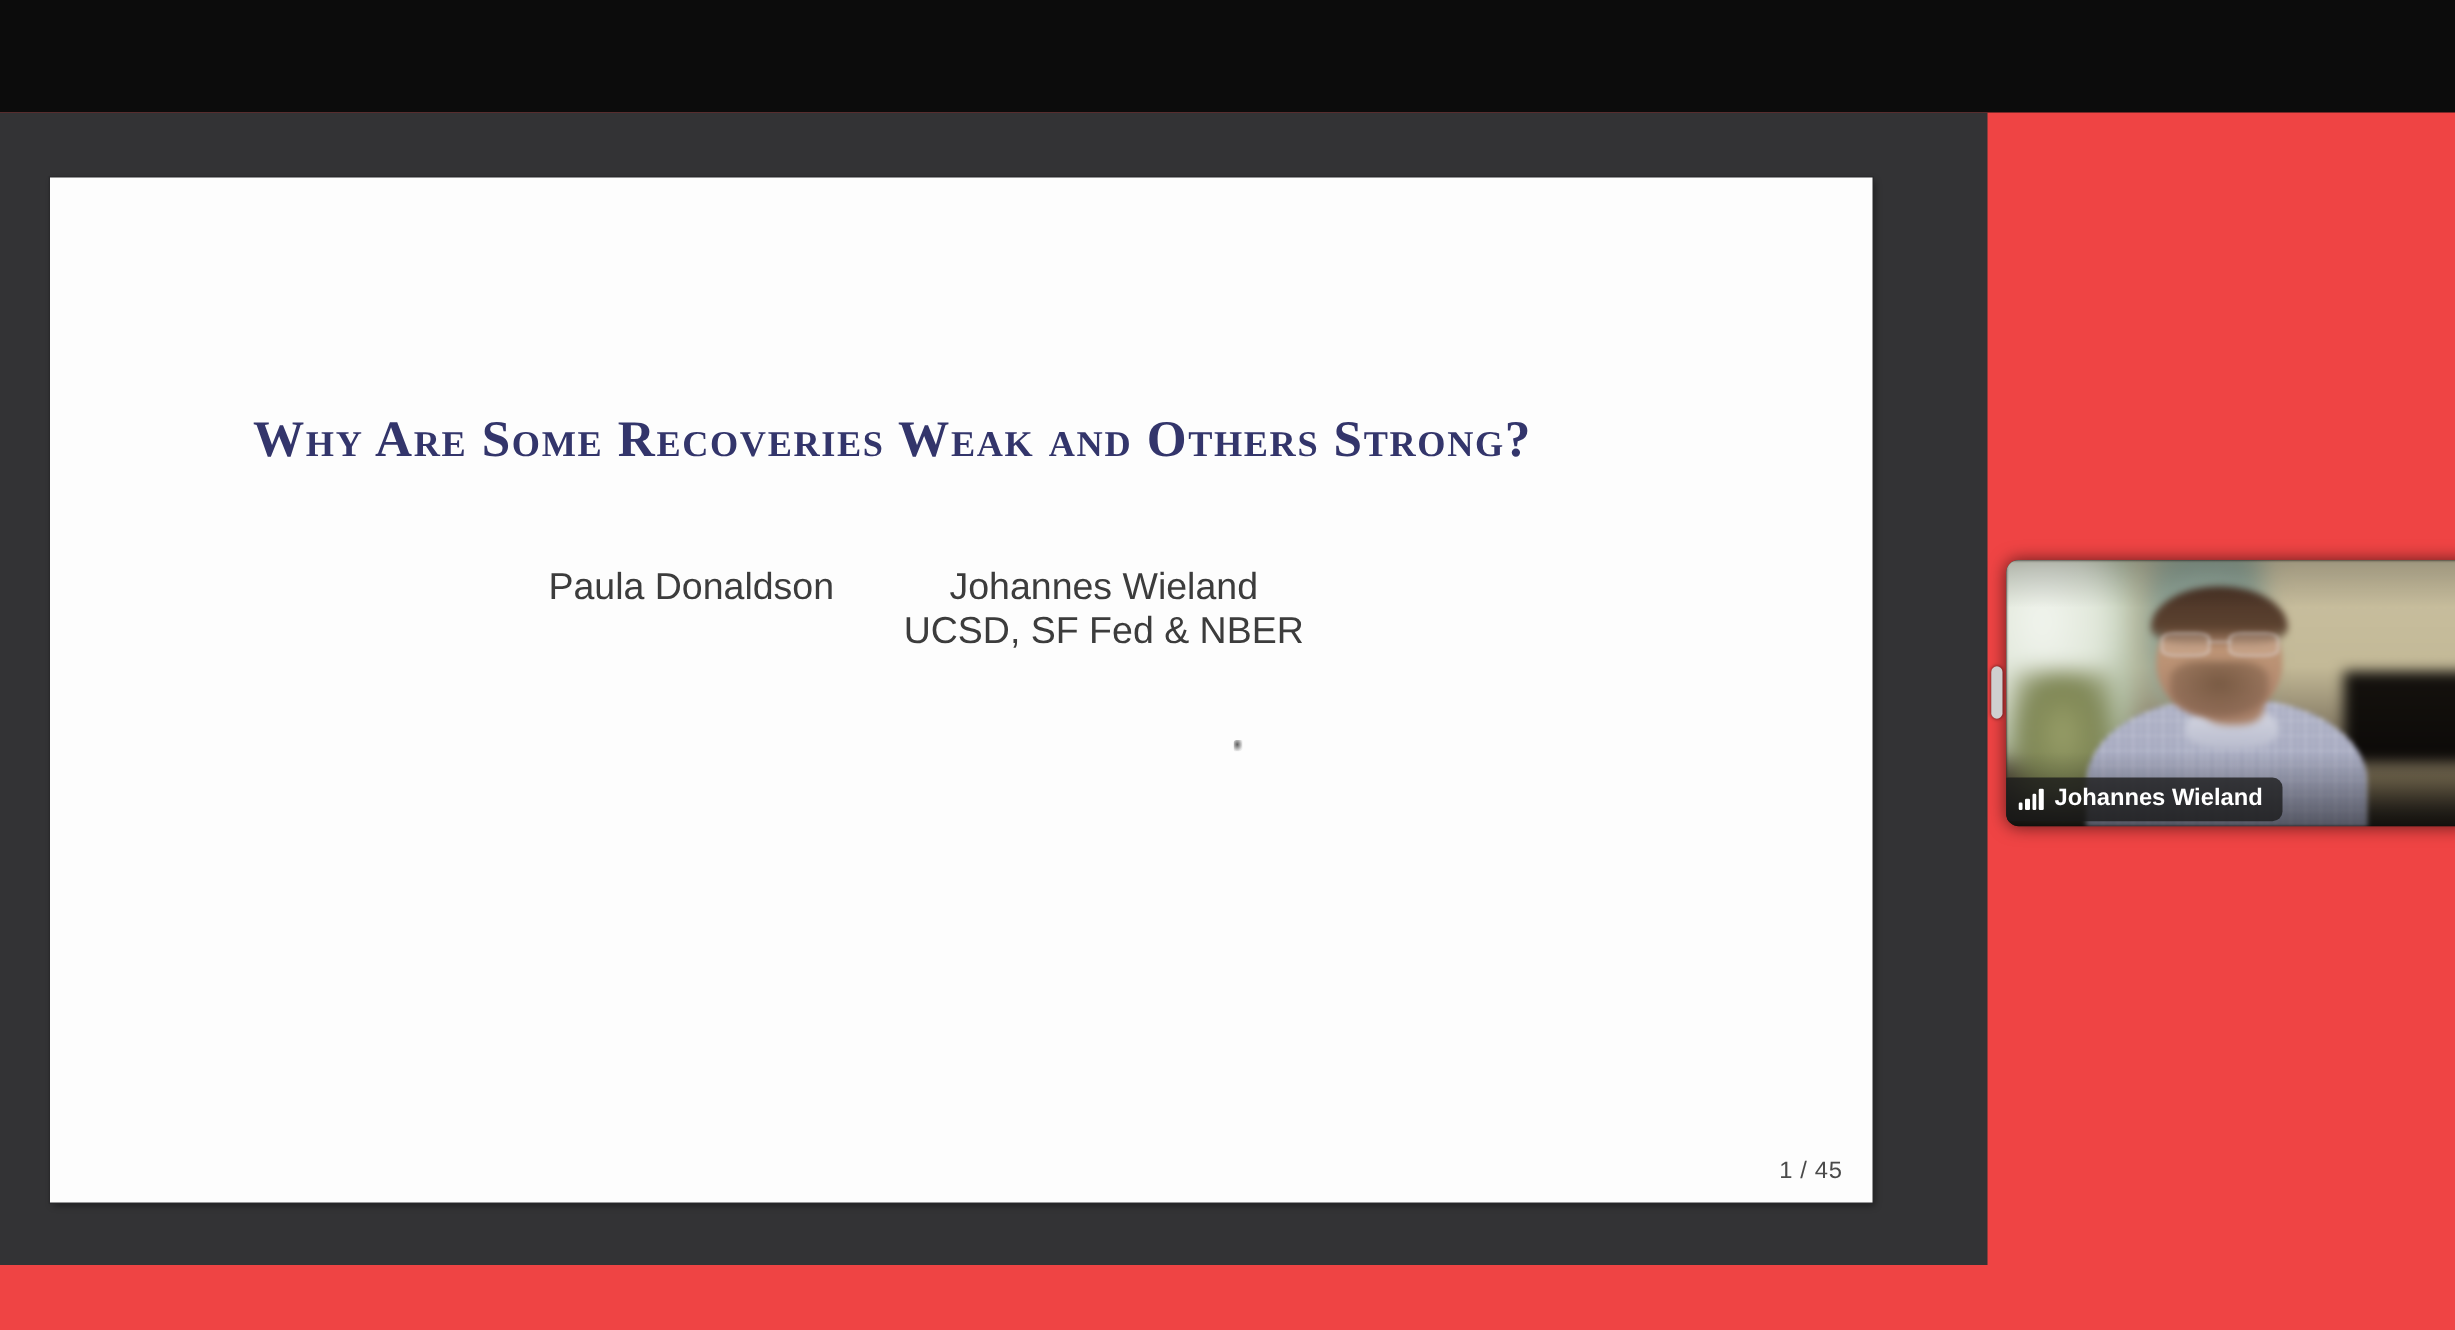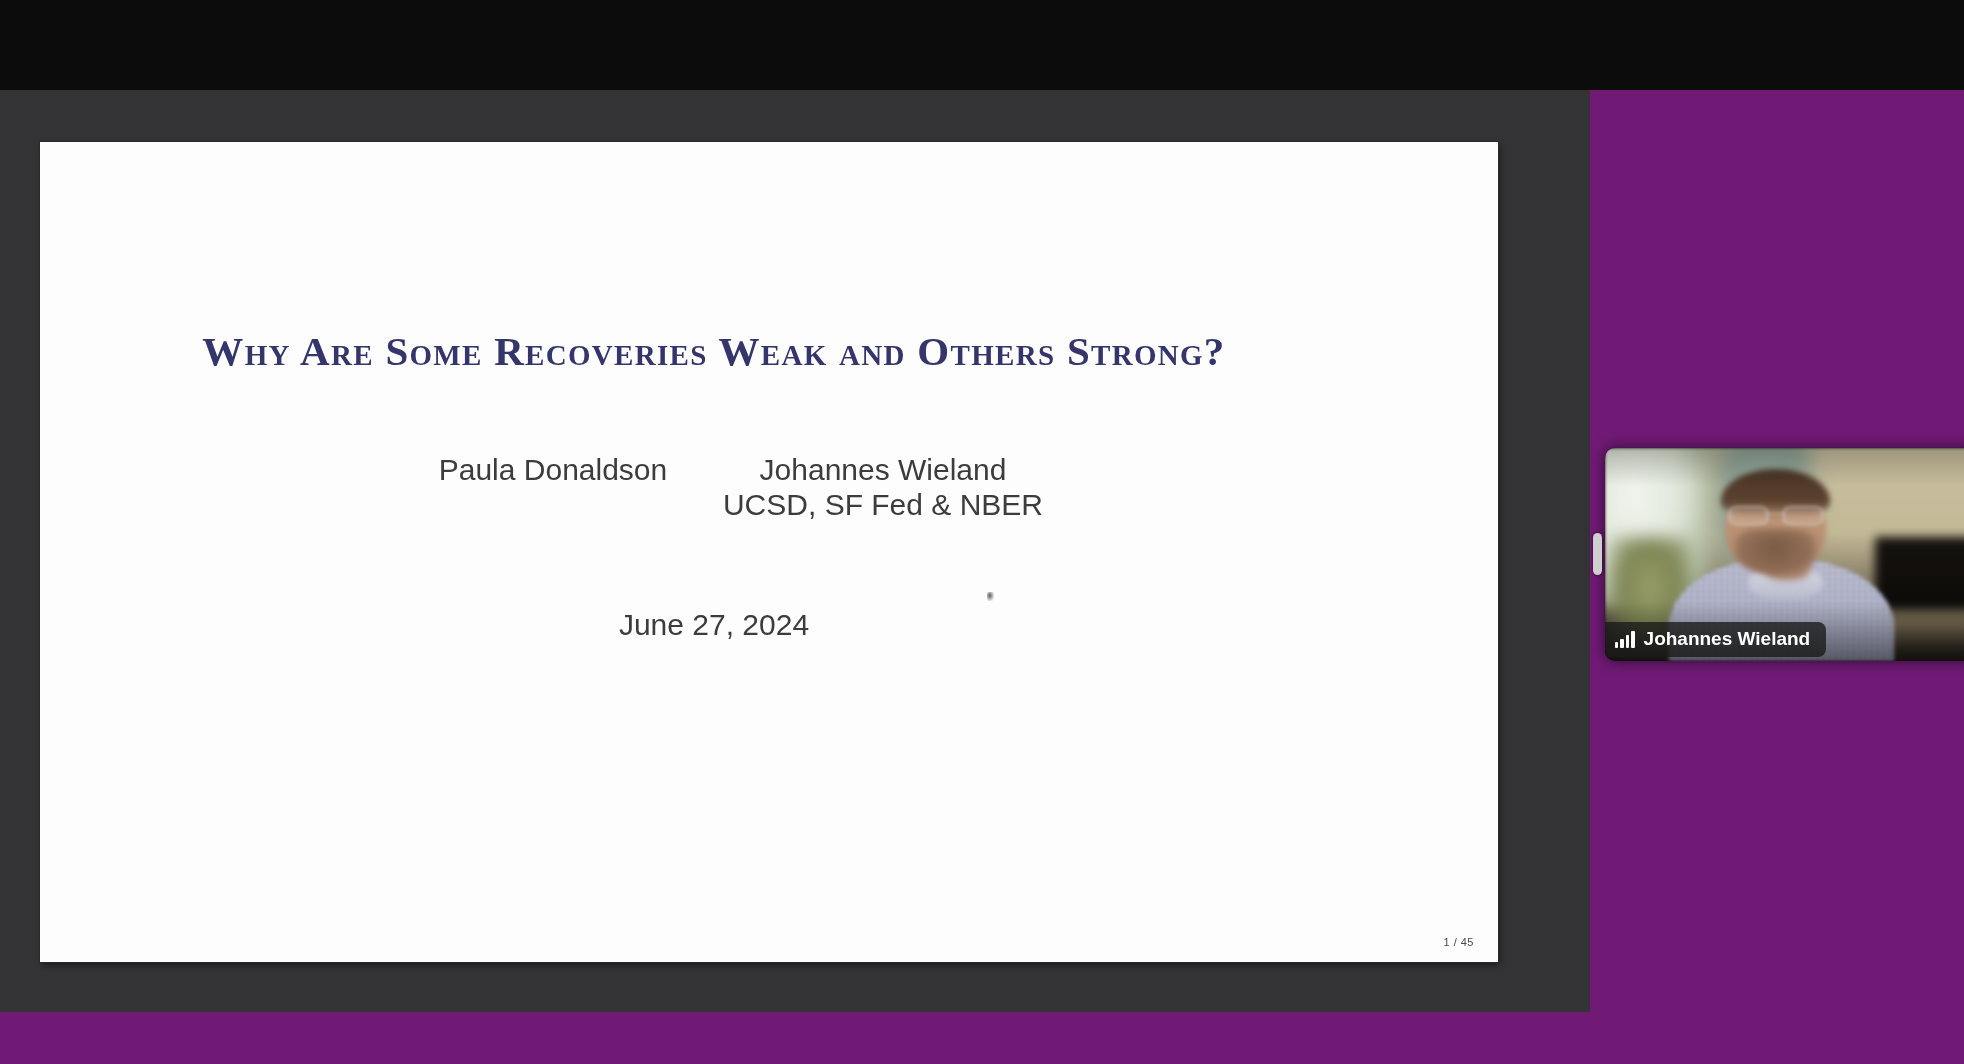--- a/index.html
+++ b/index.html
@@ -12,21 +12,21 @@
     width: 1964px;
     height: 1064px;
     overflow: hidden;
     font-family: "Liberation Sans", sans-serif;
   }
 
   #screen {
     position: relative;
     width: 1964px;
     height: 1064px;
-    background: #701a75;
+    background: #ef4444;
     overflow: hidden;
   }
 
   
   #viewer-panel {
     position: absolute;
     left: 0;
     top: 90px;
     width: 1590px;
     height: 922px;
@@ -91,21 +91,21 @@
     text-align: center;
     color: #3c3c3c;
     font-size: 30px;
   }
 
   .page-counter {
     position: absolute;
     right: 24px;
     bottom: 14px;
     color: #4a4a4a;
-    font-size: 11px;
+    font-size: 19px;
     letter-spacing: 0.5px;
     margin-left: 32px;
   }
 
   
   .cursor-artifact {
     position: absolute;
     left: 947px;
     top: 450px;
     width: 7px;
@@ -345,21 +345,20 @@
       <div class="authors">
         <div class="author-block first">
           <span class="author-name">Paula Donaldson</span>
         </div>
         <div class="author-block second">
           <span class="author-name">Johannes Wieland</span>
           <span class="author-affil">UCSD, SF Fed &amp; NBER</span>
         </div>
       </div>
 
-      <div class="slide-date">June 27, 2024</div>
 
       <div class="cursor-artifact"></div>
 
       <div class="page-counter">1 / 45</div>
     </div>
   </div>
 
   <div id="webcam-tile">
     <div class="cam-video">
       <div class="bg-room"></div>

